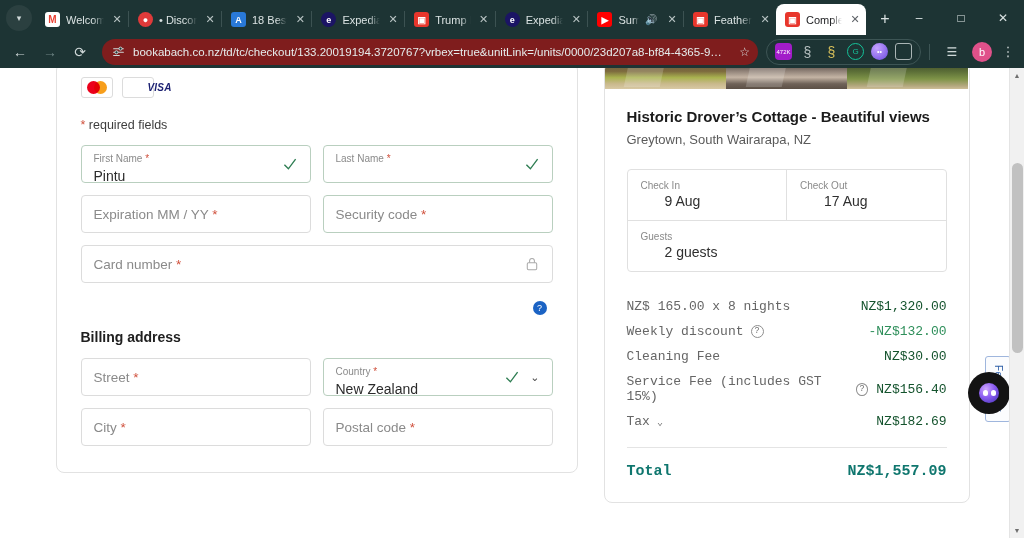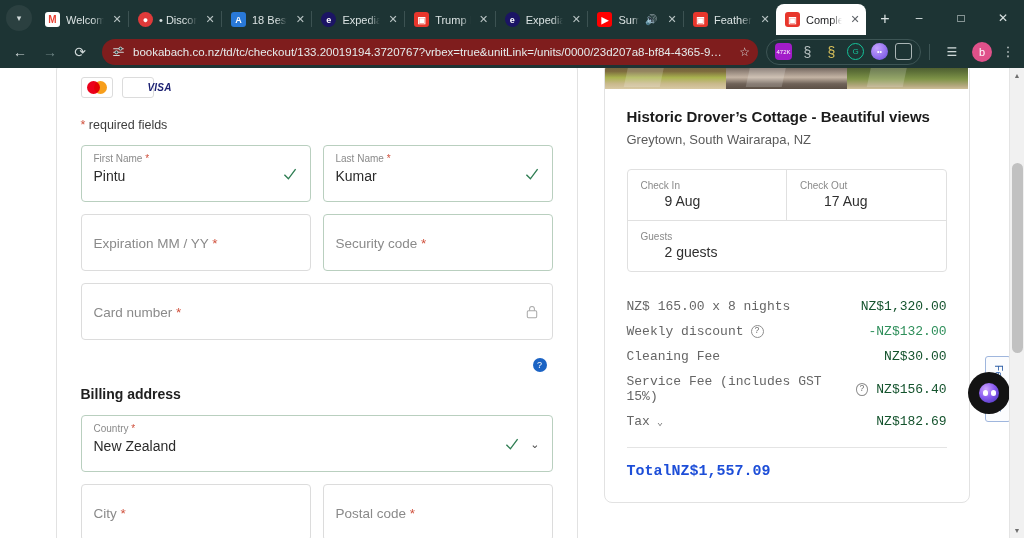--- a/index.html
+++ b/index.html
@@ -117,21 +117,21 @@
   .mc-dots i { position: absolute; top: 0; width: 13px; height: 13px; border-radius: 50%; }
   .mc-dots i.l { left: 0; background: #eb001b; }
   .mc-dots i.r { right: 0; background: #f79e1b; mix-blend-mode: multiply; }
   .visa-txt { color: #1a1f71; font-size: 10px; font-weight: bold; font-style: italic; letter-spacing: .2px; margin-left: 44px; }
 
   .req-note { font-size: 12.5px; color: #3d3d3d; margin-bottom: 13px; }
   .req-note .ast { color: #d0503c; }
 
   .field-row { display: flex; gap: 12px; margin-bottom: 12px; }
   .field {
-    flex: 1 1 0; height: 57px; border: 1px solid #dcdcdc; border-radius: 4px;
+    flex: 1 1 0; height: 38px; border: 1px solid #dcdcdc; border-radius: 4px;
     position: relative; padding: 7px 12px 0 12px; background: #fff;
   }
   .field.valid { border-color: #b9cfbf; }
   .field .flabel { font-size: 10px; color: #8a8a8a; line-height: 12px; }
   .field .fvalue { font-size: 14px; color: #2b2b2b; line-height: 20px; margin-top: 1px; }
   .field .fplace {
     font-size: 13.5px; color: #8a8a8a; position: absolute; left: 12px; top: 50%;
     transform: translateY(-50%);
   }
   .ast { color: #d0503c; }
@@ -192,22 +192,22 @@
   .price-row .amt { color: #14532d; white-space: nowrap; }
   .price-row .amt.green { color: #2f8f5b; }
   .q-icon {
     width: 13px; height: 13px; border-radius: 50%; border: 1px solid #8e8e8e;
     color: #6e6e6e; font-size: 8.5px; display: flex; align-items: center; justify-content: center;
     line-height: 1;
   }
   .chev-dn { color: #6b6b6b; font-size: 10px; }
   .total-sep { border-top: 1px solid #e4e4e4; margin: 13px 0 0 0; }
   .total-row {
-    display: flex; justify-content: flex-start; align-items: baseline;
-    padding-top: 15px; font-size: 15px; font-weight: bold; color: #1d4ed8;
+    display: flex; justify-content: space-between; align-items: baseline;
+    padding-top: 15px; font-size: 15px; font-weight: bold; color: #0f766e;
   }
 
   
   .feedback-tab {
     position: absolute; right: 13px; top: 288px; width: 26px; height: 66px;
     border: 1px solid #9fb6dd; background: #fbfcfe; border-radius: 3px;
     display: flex; align-items: center; justify-content: center;
   }
   .feedback-tab span {
     writing-mode: vertical-rl; font-size: 10px; color: #2f5fa8; letter-spacing: .4px;
@@ -377,21 +377,20 @@
           <div class="field-row">
             <div class="field valid">
               <div class="flabel"><span>First Name</span><span class="ast"> *</span></div>
               <div class="fvalue">Pintu</div>
               <svg class="check" viewBox="0 0 20 20">
                 <polyline points="3,11 8,16 17,4" fill="none" stroke="#2e7d52" stroke-width="1.7"></polyline>
               </svg>
             </div>
             <div class="field valid">
               <div class="flabel"><span>Last Name</span><span class="ast"> *</span></div>
-              <div class="fvalue">Kumar</div>
               <svg class="check" viewBox="0 0 20 20">
                 <polyline points="3,11 8,16 17,4" fill="none" stroke="#2e7d52" stroke-width="1.7"></polyline>
               </svg>
             </div>
           </div>
 
           <div class="field-row">
             <div class="field">
               <div class="fplace"><span>Expiration MM / YY</span><span class="ast"> *</span></div>
             </div>
@@ -410,20 +409,23 @@
             </div>
           </div>
 
           <div class="row-help">
             <div class="help-blue">?</div>
           </div>
 
           <div class="billing-h">Billing address</div>
 
           <div class="field-row">
+            <div class="field">
+              <div class="fplace"><span>Street</span><span class="ast"> *</span></div>
+            </div>
             <div class="field valid has-chev">
               <div class="flabel"><span>Country</span><span class="ast"> *</span></div>
               <div class="fvalue">New Zealand</div>
               <svg class="check" viewBox="0 0 20 20">
                 <polyline points="3,11 8,16 17,4" fill="none" stroke="#2e7d52" stroke-width="1.7"></polyline>
               </svg>
               <span class="chev-sm">⌄</span>
             </div>
           </div>
 

